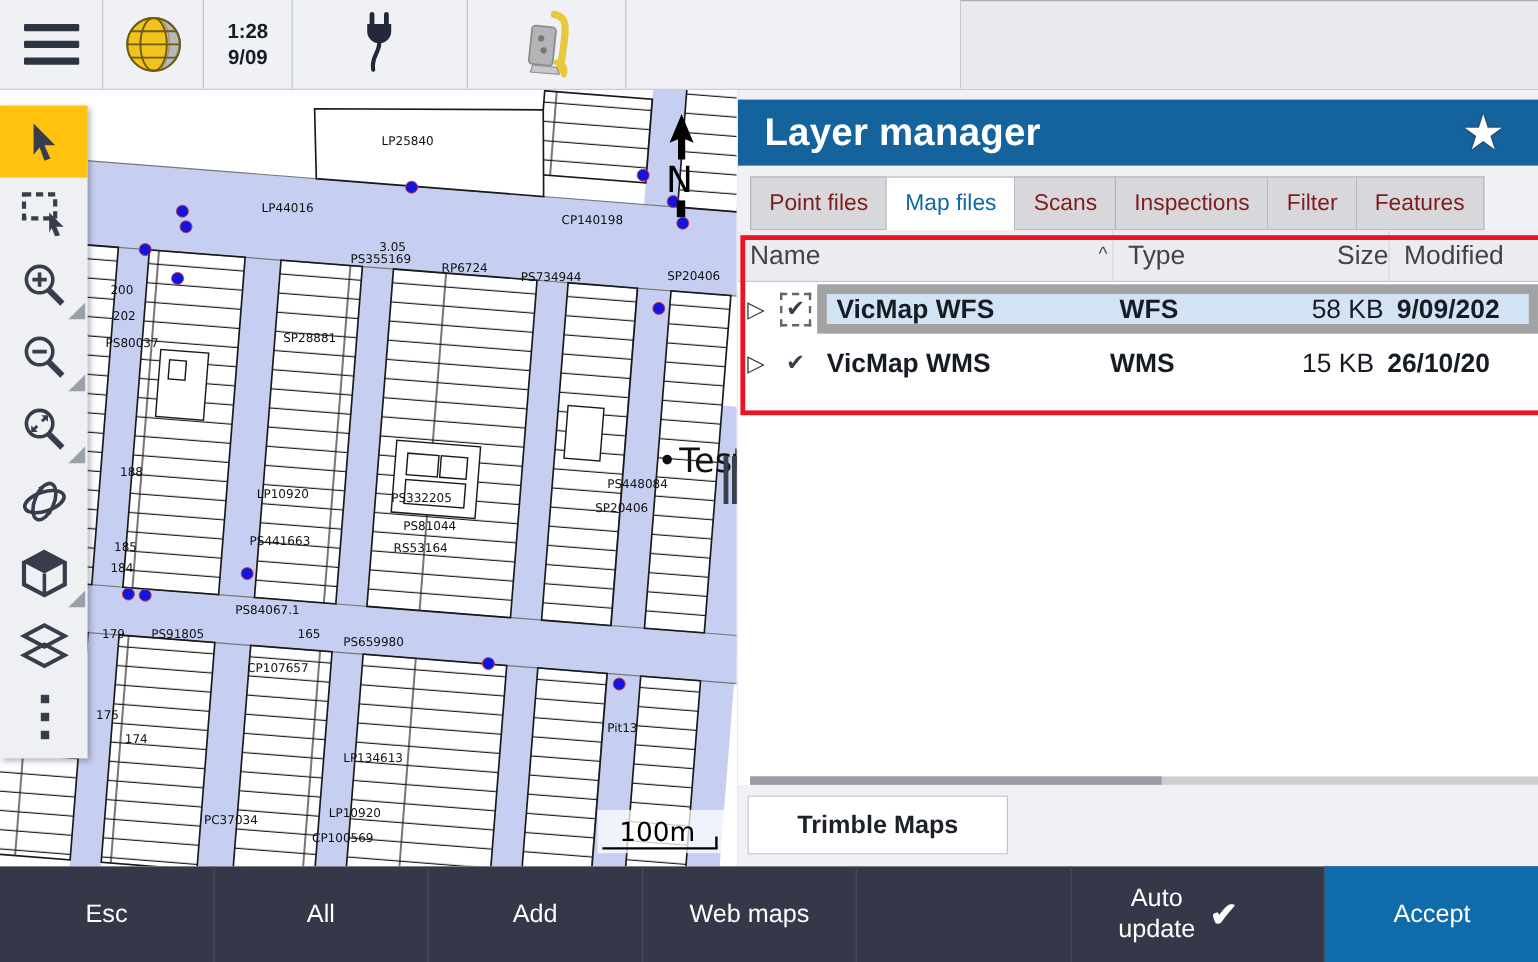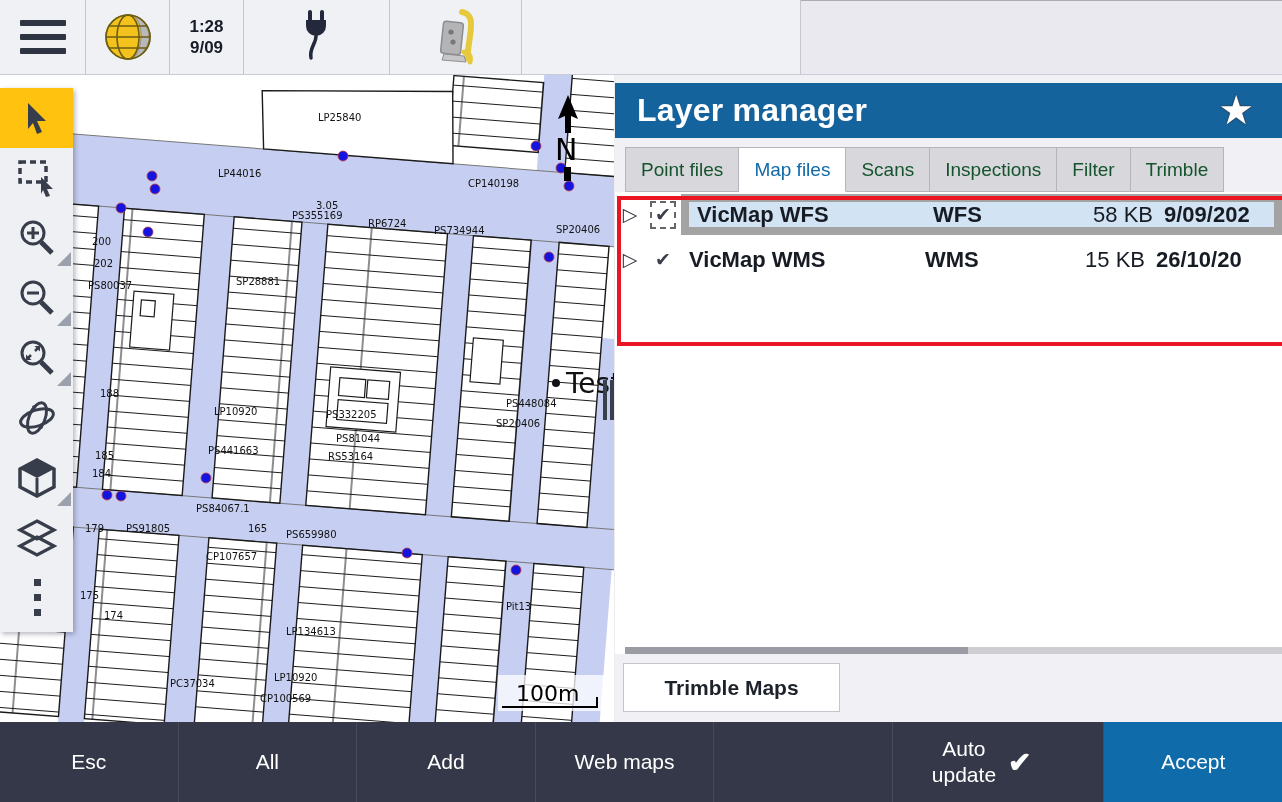--- a/index.html
+++ b/index.html
@@ -42,21 +42,21 @@
   
   .panel { position:absolute; left:615px; top:75px; width:667px; height:647px; background:#f0f0f5; }
   .panel-header { position:absolute; left:0; top:8px; width:667px; height:55px; background:#15639d;
     color:#fff; display:flex; align-items:center; padding-left:22px; }
   .panel-title { font-size:32px; font-weight:bold; letter-spacing:.2px; }
   .fav-star { position:absolute; right:28px; top:4px; font-size:40px; color:#fff;
     text-shadow:0 0 1px #333, 0 0 2px #333; cursor:pointer; }
 
   .tabs { position:absolute; left:10px; top:72px; height:45px; display:flex; }
   .tab { height:45px; display:flex; align-items:center; padding:0 15px; background:#d8d8dc;
-    border:1px solid #b4b4bb; border-left:none; font-size:19px; color:#14532d; white-space:nowrap; }
+    border:1px solid #b4b4bb; border-left:none; font-size:19px; color:#7f1d1d; white-space:nowrap; }
   .tab:first-child { border-left:1px solid #b4b4bb; }
   .tab.active { background:#fff; color:#1169a8; border-bottom:1px solid #fff; }
 
   .listarea { position:absolute; left:0; top:117px; width:667px; height:462px; background:#fff; overflow:hidden; }
 
   .thead { display:flex; height:43px; align-items:center; background:#ebebf0;
     border-bottom:1px solid #c6c6ce; color:#3f434f; font-size:22px; }
   .th { overflow:hidden; white-space:nowrap; }
   .th-name { width:312px; padding-left:10px; display:flex; justify-content:space-between; align-items:center; }
   .sort-caret { font-size:16px; color:#4a4e5a; margin-right:4px; }
@@ -371,24 +371,33 @@
       <span class="panel-title">Layer manager</span>
       <span class="fav-star">★</span>
     </div>
 
     <div class="tabs">
       <div class="tab">Point files</div>
       <div class="tab active">Map files</div>
       <div class="tab">Scans</div>
       <div class="tab">Inspections</div>
       <div class="tab">Filter</div>
-      <div class="tab">Trimble</div>
+      <div class="tab">Features</div>
     </div>
 
     <div class="listarea">
+      <div class="thead">
+        <div class="th th-name">
+          <span>Name</span>
+          <span class="sort-caret">^</span>
+        </div>
+        <div class="th th-type">Type</div>
+        <div class="th th-size">Size</div>
+        <div class="th th-mod">Modified</div>
+      </div>
 
       <div class="trow selected">
         <span class="expander">▷</span>
         <span class="checkwrap">
             <span class="checkmark focused">✔</span>
           </span>
         <div class="rowmain">
           <span class="cell-name">VicMap WFS</span>
           <span class="cell-type">WFS</span>
           <span class="cell-size">58 KB</span>

